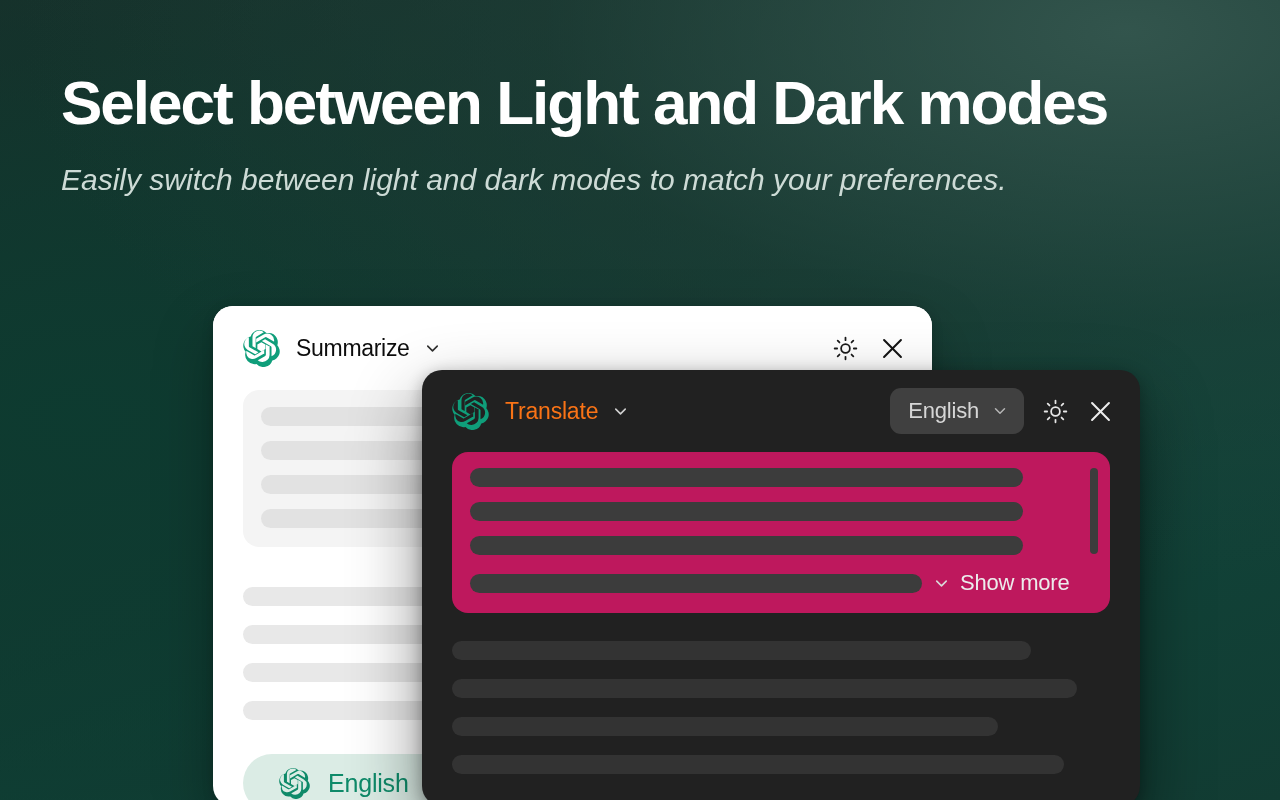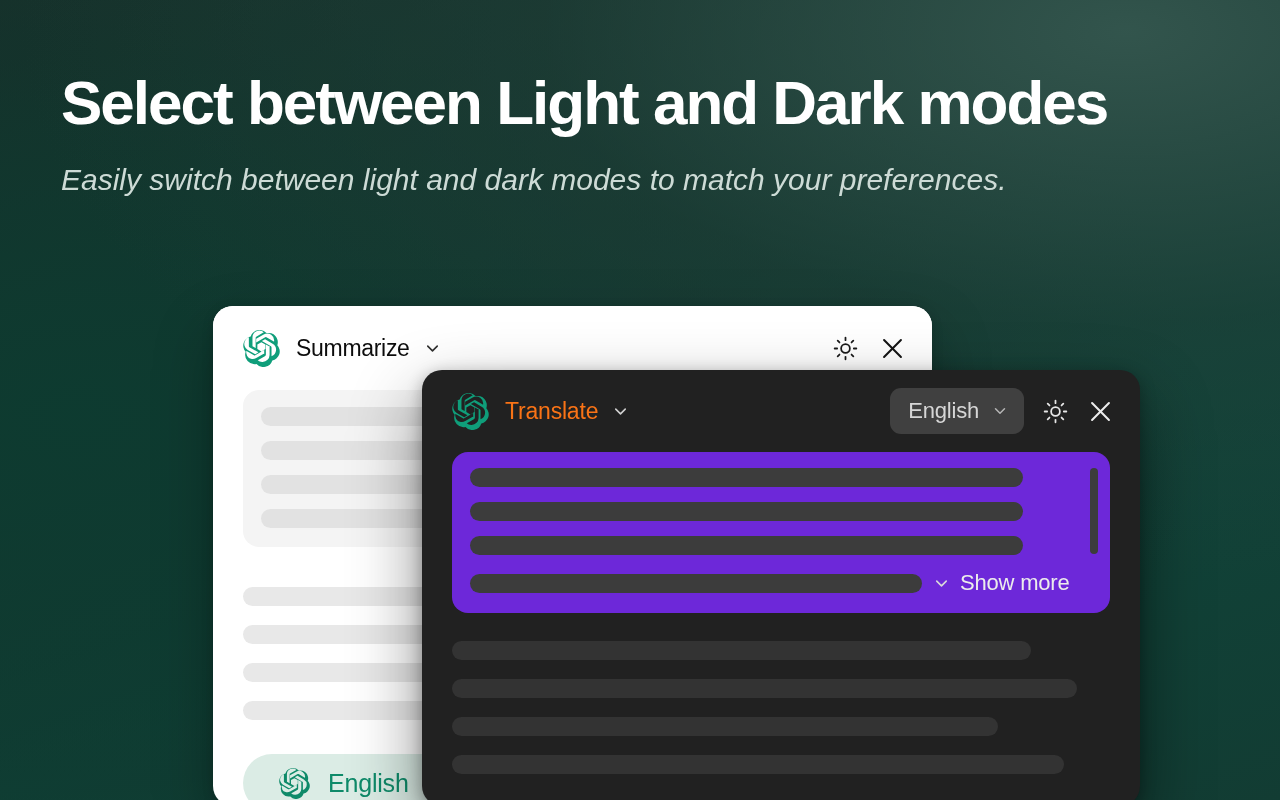--- a/index.html
+++ b/index.html
@@ -106,21 +106,21 @@
     display:flex; align-items:center; gap:12px;
     background:#404040;
     border-radius:11px;
     padding:10px 15px 10px 18px;
     border:none; cursor:pointer;justify-content:center;
   }
   .lang-pill-label { font-size:22px; color:#d6d6d6; letter-spacing:-0.2px; }
 
   .dw-body { padding:0 30px; }
   .dw-card {
-    background:#6d28d9;
+    background:#be185d;
     border-radius:16px;
     padding:16px 12px 17px 18px;
     position:relative;
   }
   .dw-card-lines { display:flex; flex-direction:column; gap:15px; }
   .dw-card .sk { height:19px; border-radius:10px; background:#3c3c3c; }
   .dw-lastrow { display:flex; align-items:center; gap:10px; }
   .dw-lastrow .sk { flex:0 0 auto; }
   .show-more {
     display:flex; align-items:center; gap:9px;

